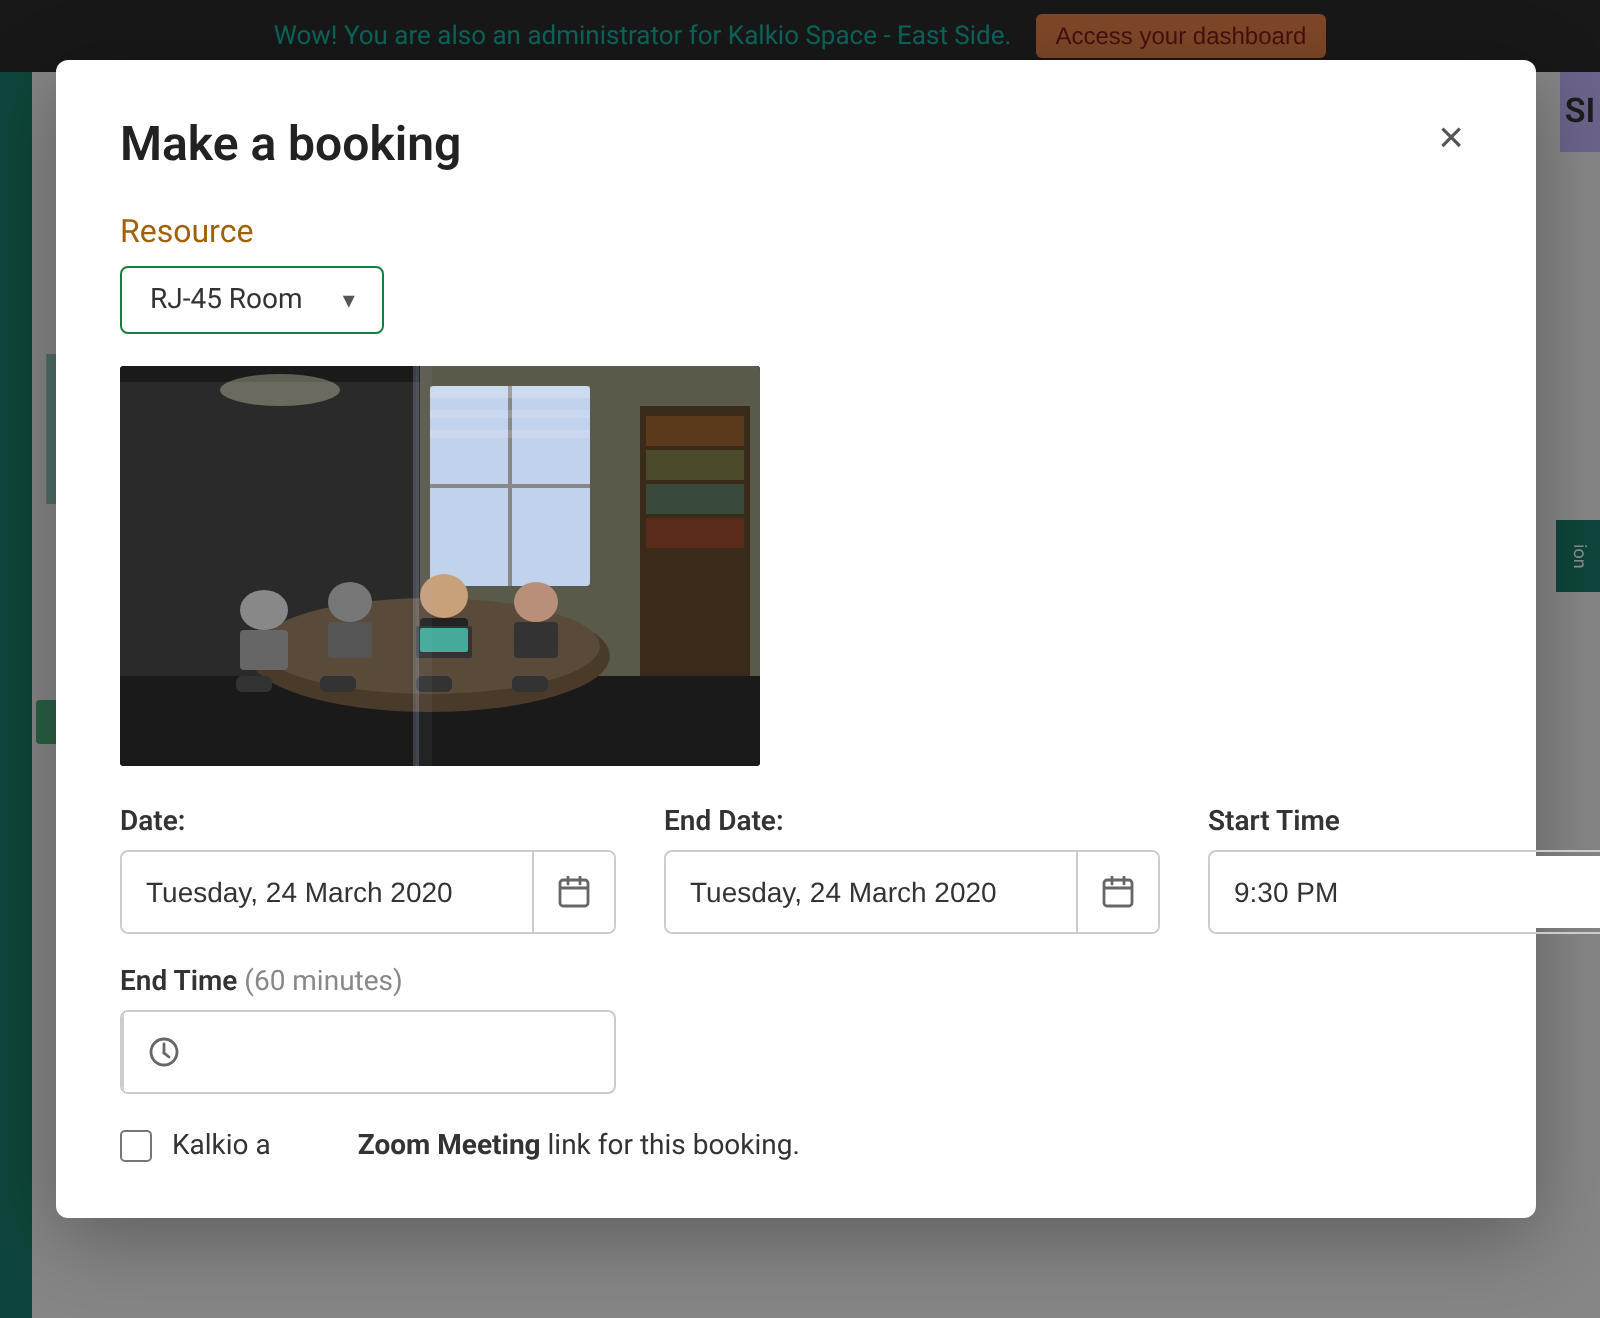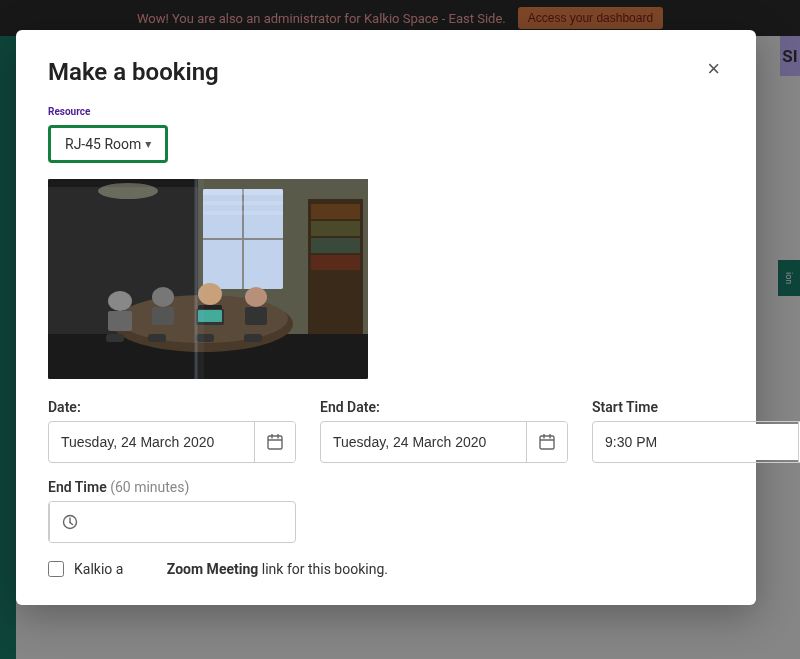--- a/index.html
+++ b/index.html
@@ -28,21 +28,21 @@
       width: 800px;
       height: 36px;
       background: #2d2d2d;
       display: flex;
       align-items: center;
       justify-content: center;
       gap: 12px;
       z-index: 1;
     }
     .notification-text {
-      color: #fca5a5;
+      color: #14b8a6;
       font-size: 13px;
     }
     .notification-btn {
       background: #e8824a;
       color: #7f1d1d;
       font-size: 12px;
       padding: 4px 10px;
       border: none;
       border-radius: 3px;
       cursor: pointer;
@@ -55,21 +55,21 @@
       width: 800px;
       height: 659px;
       background: rgba(0,0,0,0.45);
       z-index: 10;
     }
 
     
     .modal {
       position: absolute;
       top: 30px;
-      left: 16px;
+      left: 28px;
       width: 740px;
       background: #fff;
       border-radius: 6px;
       z-index: 20;
       padding: 28px 32px 28px 32px;
       box-shadow: 0 10px 40px rgba(0,0,0,0.3);
     }
 
     .modal-header {
       display: flex;
@@ -89,32 +89,32 @@
       border: none;
       font-size: 22px;
       color: #555;
       cursor: pointer;
       line-height: 1;
       padding: 0 4px;
     }
 
     
     .resource-label {
-      font-size: 10px;
-      font-weight: 700;
-      color: #4c1d95;
+      font-size: 16px;
+      font-weight: 400;
+      color: #a16207;
       margin-bottom: 8px;
       display: block;
     }
 
     .resource-dropdown {
       display: inline-flex;
       align-items: center;
-      gap: 4px;
-      border: 3px solid #15803d;
+      gap: 20px;
+      border: 1px solid #15803d;
       border-radius: 4px;
       padding: 8px 14px;
       font-size: 14px;
       color: #333;
       background: #fff;
       cursor: pointer;
       margin-bottom: 16px;
     }
 
     .dropdown-arrow {

